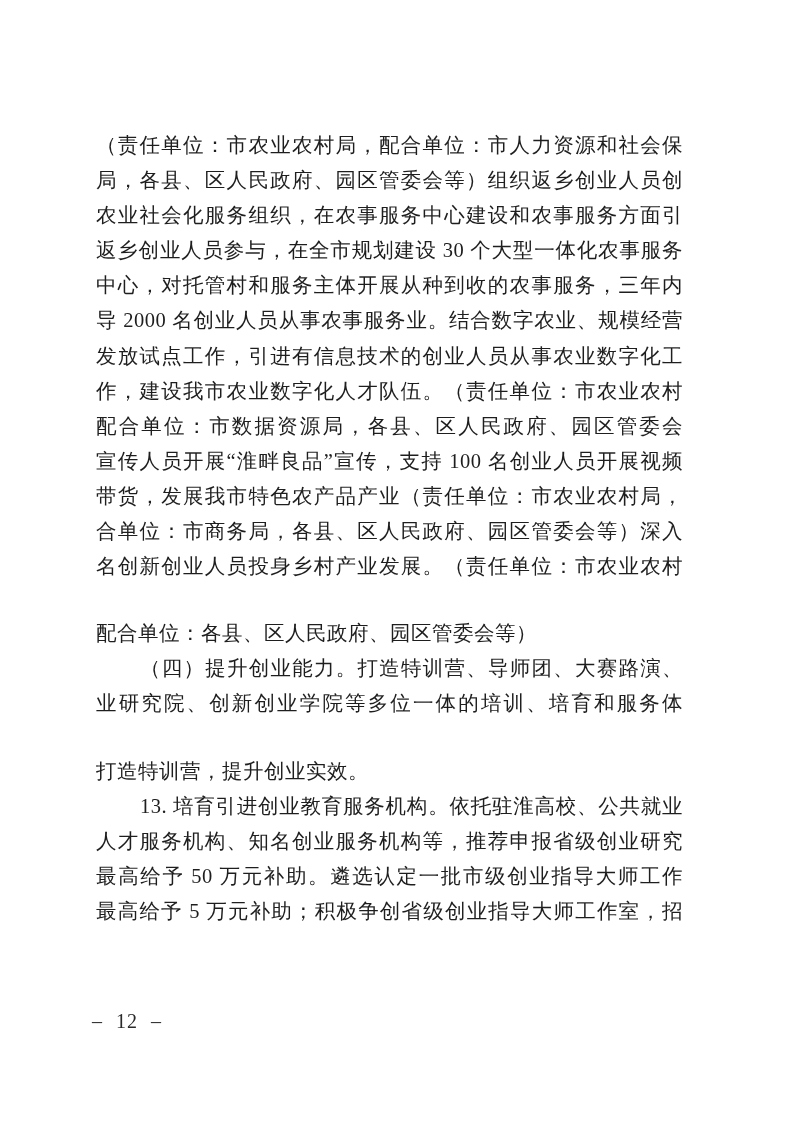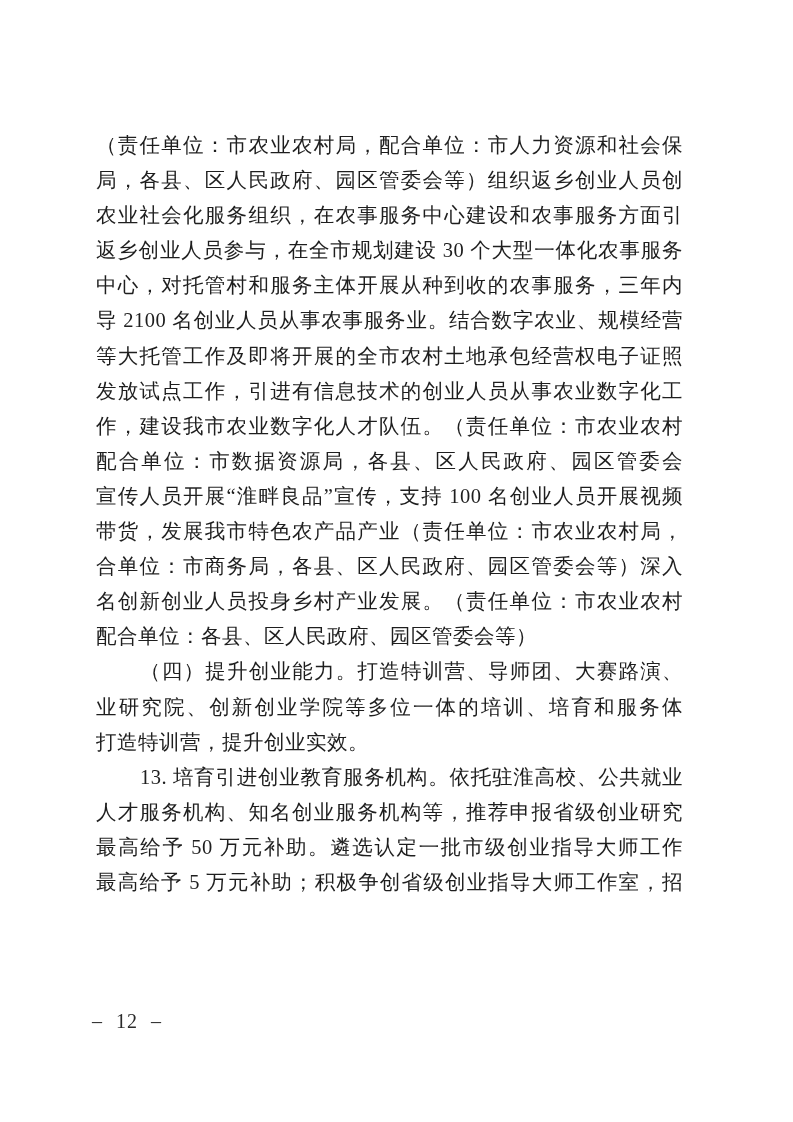--- a/index.html
+++ b/index.html
@@ -28,20 +28,21 @@
     height: 35.1px;
     overflow: hidden;
     text-align: justify;
     text-align-last: justify;
     -moz-text-align-last: justify;
     letter-spacing: 0.5px;
   }
   .ln.para-end {
     text-align: center;
     text-align-last: left;
+    margin-top: 32px;
     -moz-text-align-last: left;
   }
   .ln.indent {
     text-indent: 44px;
   }
   .footer {
     position: absolute;
     left: 92px;
     top: 1008px;
     font-size: 20px;
@@ -54,22 +55,21 @@
 </head>
 <body>
 
 <div class="page">
   <div class="textblock">
     <div class="ln">（责任单位：市农业农村局，配合单位：市人力资源和社会保障</div>
     <div class="ln">局，各县、区人民政府、园区管委会等）组织返乡创业人员创建</div>
     <div class="ln">农业社会化服务组织，在农事服务中心建设和农事服务方面引入</div>
     <div class="ln">返乡创业人员参与，在全市规划建设 30 个大型一体化农事服务</div>
     <div class="ln">中心，对托管村和服务主体开展从种到收的农事服务，三年内引</div>
-    <div class="ln">导 2100 名创业人员从事农事服务业。结合数字农业、规模经营</div>
-    <div class="ln">等大托管工作及即将开展的全市农村土地承包经营权电子证照</div>
+    <div class="ln">导 2000 名创业人员从事农事服务业。结合数字农业、规模经营</div>
     <div class="ln">发放试点工作，引进有信息技术的创业人员从事农业数字化工</div>
     <div class="ln">作，建设我市农业数字化人才队伍。（责任单位：市农业农村局，</div>
     <div class="ln">配合单位：市数据资源局，各县、区人民政府、园区管委会等）</div>
     <div class="ln">宣传人员开展“淮畔良品”宣传，支持 100 名创业人员开展视频</div>
     <div class="ln">带货，发展我市特色农产品产业（责任单位：市农业农村局，配</div>
     <div class="ln">合单位：市商务局，各县、区人民政府、园区管委会等）深入推</div>
     <div class="ln">名创新创业人员投身乡村产业发展。（责任单位：市农业农村局，</div>
     <div class="ln para-end">配合单位：各县、区人民政府、园区管委会等）</div>
     <div class="ln indent">（四）提升创业能力。打造特训营、导师团、大赛路演、创</div>
     <div class="ln">业研究院、创新创业学院等多位一体的培训、培育和服务体系，</div>

